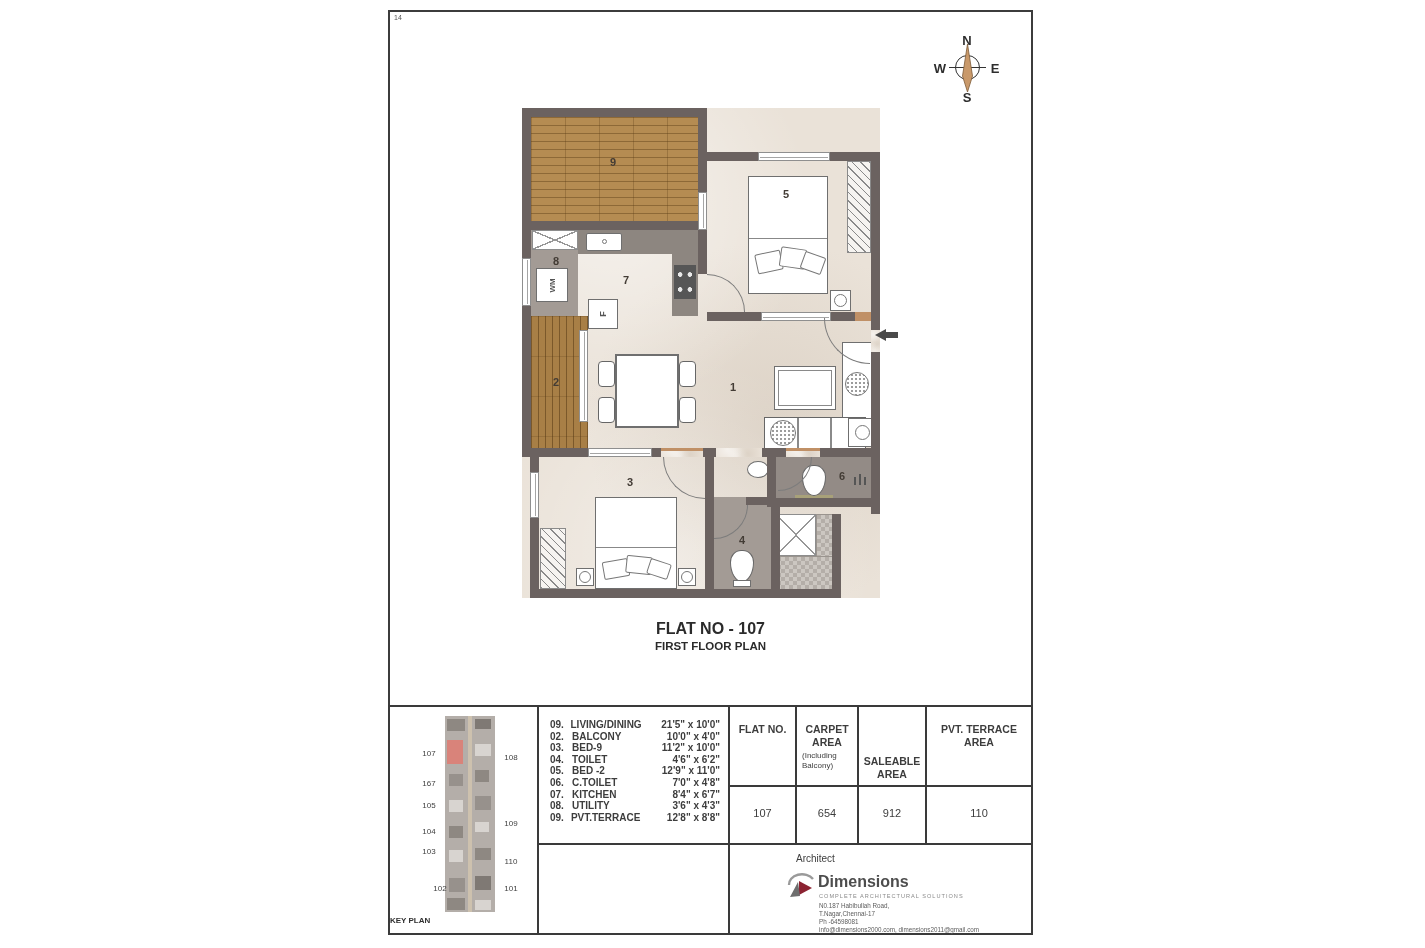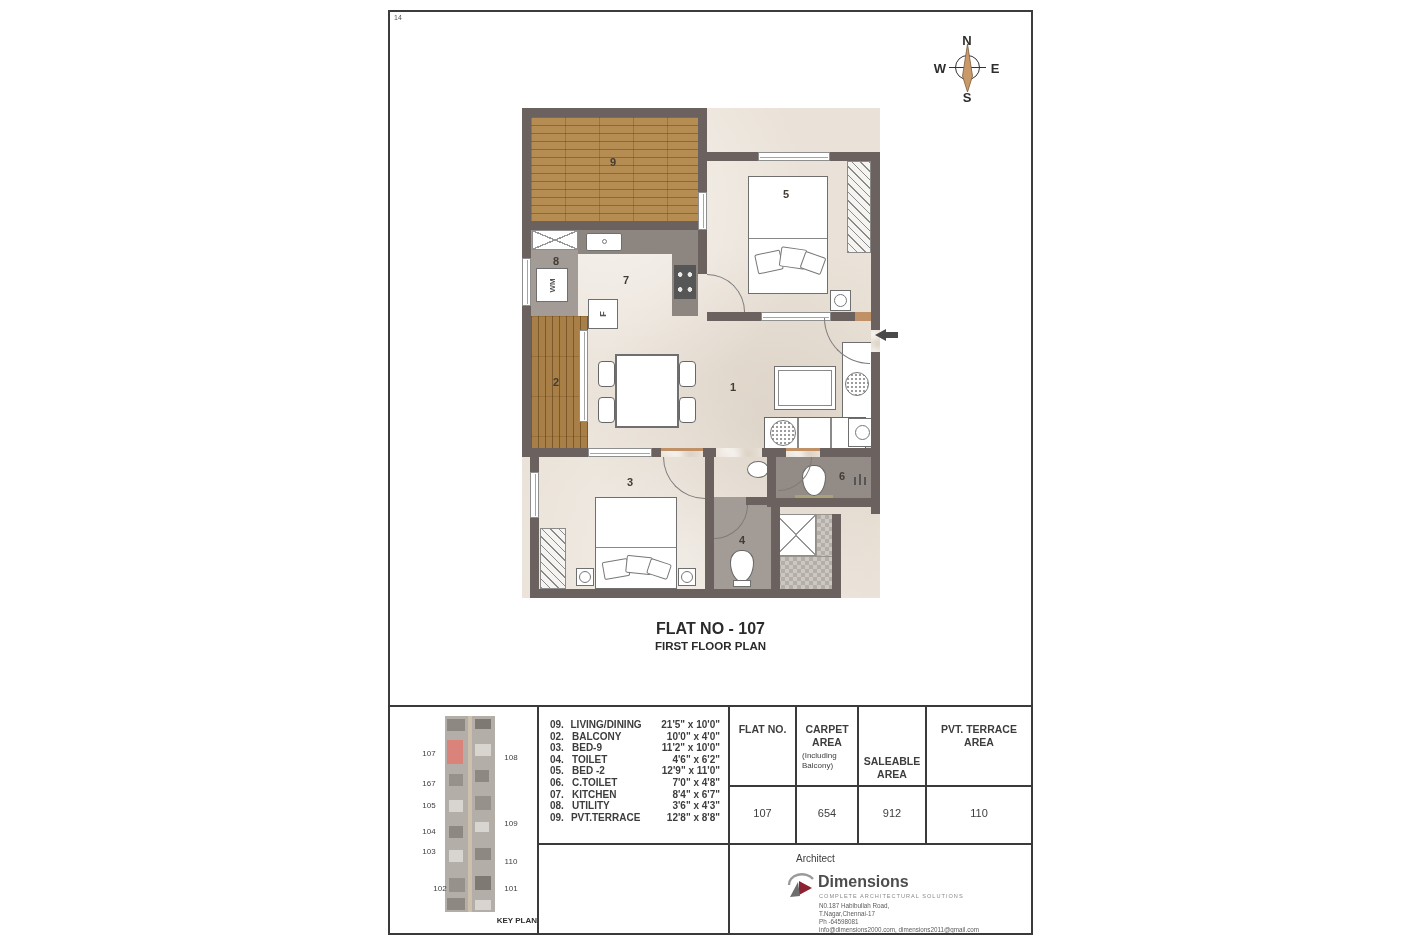--- a/index.html
+++ b/index.html
@@ -247,21 +247,21 @@
     <div class="abs kpnum" style="left:39px;top:46px;">107</div>
     <div class="abs kpnum" style="left:39px;top:76px;">167</div>
     <div class="abs kpnum" style="left:39px;top:98px;">105</div>
     <div class="abs kpnum" style="left:39px;top:124px;">104</div>
     <div class="abs kpnum" style="left:39px;top:144px;">103</div>
     <div class="abs kpnum" style="left:39px;top:181px;margin-left:11px;">102</div>
     <div class="abs kpnum" style="left:121px;top:50px;">108</div>
     <div class="abs kpnum" style="left:121px;top:116px;">109</div>
     <div class="abs kpnum" style="left:121px;top:154px;">110</div>
     <div class="abs kpnum" style="left:121px;top:181px;">101</div>
-    <div class="abs" style="left:0;top:209px;width:147px;text-align:right;font-size:8px;font-weight:bold;color:#2f2f2f;">KEY PLAN</div>
+    <div class="abs" style="left:0;top:209px;width:147px;text-align:left;font-size:8px;font-weight:bold;color:#2f2f2f;">KEY PLAN</div>
   </div>
 
   <div class="abs" style="left:149px;top:0;width:189px;height:136px;padding:12px 8px 0 11px;">
     <div class="lg-row">
         <span class="lg-no">09.</span>
         <span class="lg-name">LIVING/DINING</span>
         <span class="lg-dim">21'5" x 10'0"</span>
       </div>
     <div class="lg-row">
         <span class="lg-no">02.</span>

